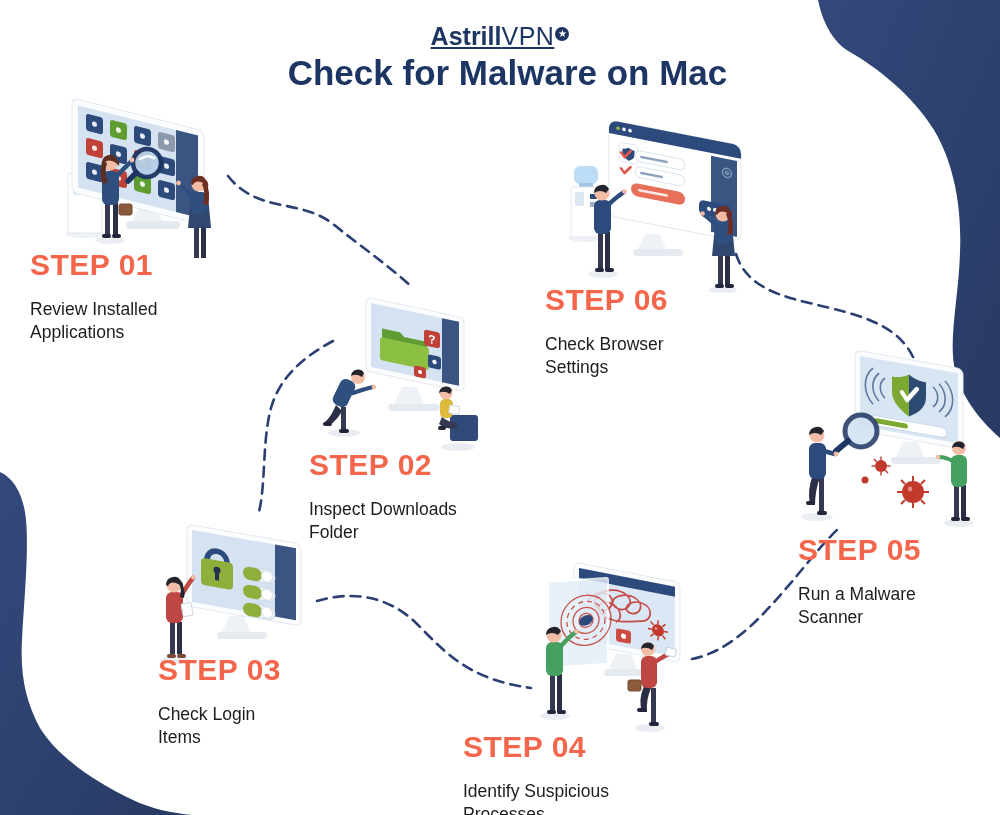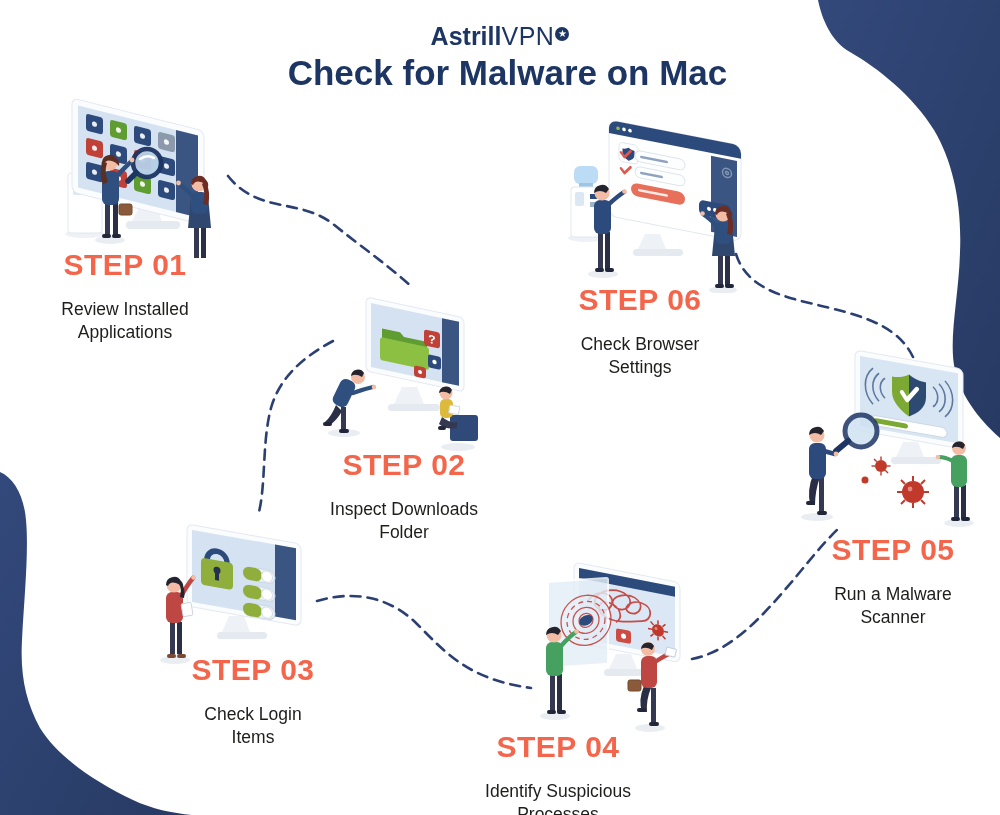--- a/index.html
+++ b/index.html
@@ -1,26 +1,26 @@
 <!DOCTYPE html>
 <html><head>
 <meta charset="utf-8">
 <style>
   html,body{margin:0;padding:0;background:#fff;}
   .canvas{position:relative;width:1000px;height:815px;background:#ffffff;overflow:hidden;
           font-family:"Liberation Sans",sans-serif;}
   svg{display:block;}
   .header{position:absolute;top:24px;left:0;width:100%;text-align:center;z-index:5;}
-  .logo{font-size:25px;color:#1d3563;line-height:1;}
+  .logo{font-size:25px;color:#1d3563;line-height:1;text-decoration:underline;}
   .logo .brand-bold{font-weight:700;}
   .logo .brand-light{font-weight:400;letter-spacing:.5px;}
   .logo-mark{display:inline-block;width:14px;height:14px;background:#1d3563;border-radius:50%;
              color:#fff;font-size:10px;line-height:14px;text-align:center;vertical-align:8px;margin-left:1px;}
   .title{margin:6px 0 0 0;font-size:35px;font-weight:700;color:#1d3563;line-height:1;padding-left:15px;}
-  .step-text{position:absolute;width:190px;text-align:center;z-index:4;}
+  .step-text{position:absolute;width:190px;z-index:4;}
   .step-label{font-size:30px;font-weight:700;color:#f4664b;line-height:1;letter-spacing:.5px;}
   .step-caption{font-size:17.5px;color:#1d1d1b;line-height:1.3;margin-top:18px;white-space:pre-line;}
   .illu{position:absolute;z-index:3;}
   .bg{position:absolute;inset:0;z-index:1;}
   .connectors{position:absolute;inset:0;z-index:2;}
 </style>
 </head>
 <body>
 
 <div class="canvas">

